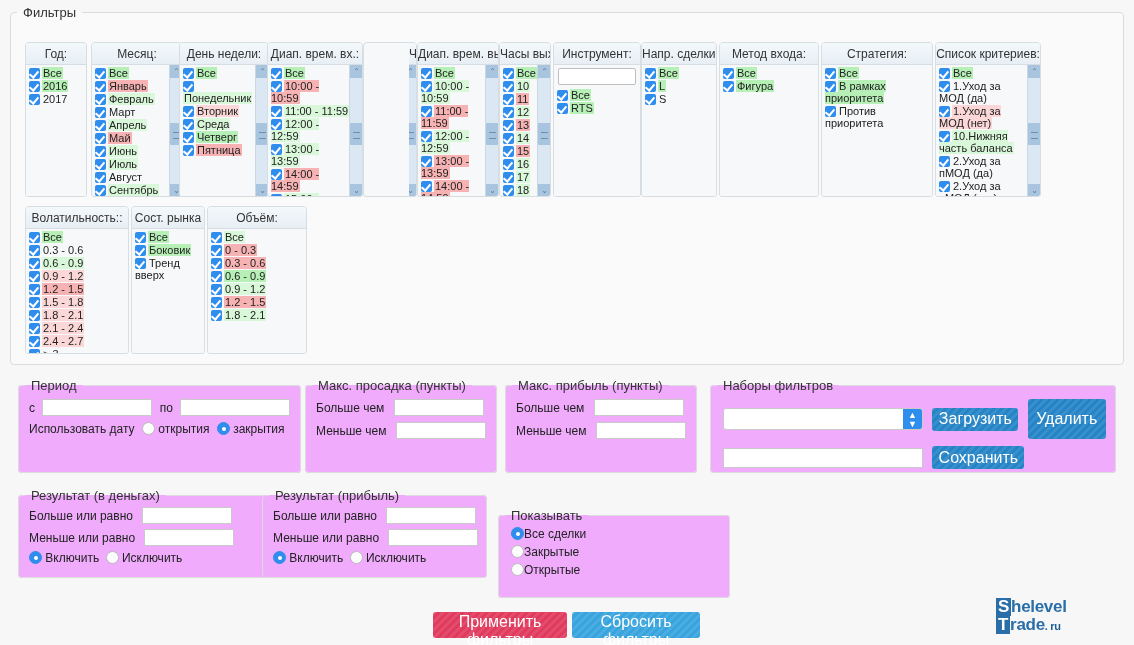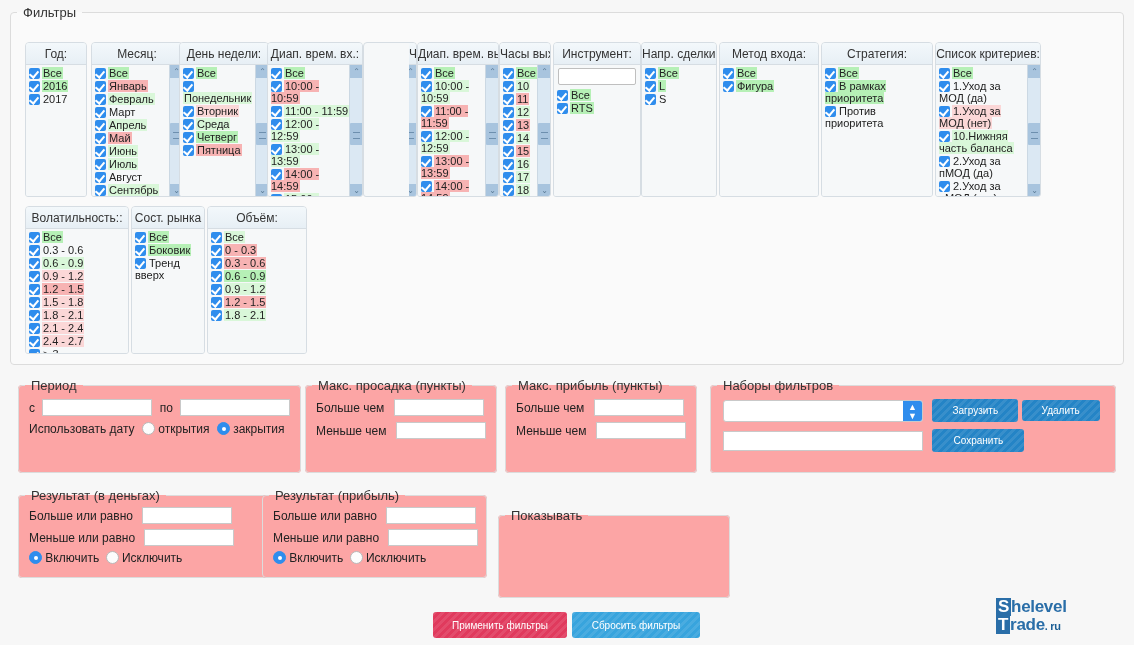--- a/index.html
+++ b/index.html
@@ -10,21 +10,21 @@
     font-family:"Liberation Sans", sans-serif;
     font-size:12px;
     color:#222;
     overflow:hidden;
   }
 
   
   fieldset.fs {
     border:1px solid #dcdcdc;
     border-radius:4px;
-    background:#fca5a5;
+    background:#f0abfc;
     margin:0;
     padding:0;
   }
   fieldset.fs > legend {
     font-size:13px;
     color:#333;
     padding:0 6px;
     margin-left:6px;
   }
 
@@ -164,21 +164,21 @@
     content:""; position:absolute; left:4px; top:4px;
     width:4px; height:4px; border-radius:50%; background:#fff;
   }
 
   
   .btn {
     border:none;
     border-radius:3px;
     color:#fff;
     font-family:"Liberation Sans", sans-serif;
-    font-size:10px;
+    font-size:16px;
     cursor:pointer;
     background-image:linear-gradient(135deg,rgba(255,255,255,.09) 25%,transparent 25%,transparent 50%,rgba(255,255,255,.09) 50%,rgba(255,255,255,.09) 75%,transparent 75%);
     background-size:8px 8px;
   }
   .btn.blue   { background-color:#2484c6; }
   .btn.blue2  { background-color:#38a4dd;text-align:center; }
   .btn.pink   { background-color:#e03a5d; }
 
   .sel-wrap { position:absolute; }
   select.sel {
@@ -508,21 +508,21 @@
 
 <fieldset class="fs" style="position:absolute;left:710px;top:378px;width:406px;height:95px;">
   <legend>Наборы фильтров</legend>
   <div style="padding:6px 0 0 12px;">
     <div style="position:relative;white-space:nowrap;">
       <span class="sel-wrap" style="position:relative;display:inline-block;width:200px;vertical-align:middle;">
         <select class="sel"><option></option></select>
         <span class="sel-arrow">▲<br>▼</span>
       </span>
       <button class="btn blue" style="width:86px;height:23px;margin-left:6px;vertical-align:middle;">Загрузить</button>
-      <button class="btn blue" style="width:78px;height:21px;margin-left:0;vertical-align:middle;">Удалить</button>
+      <button class="btn blue" style="width:78px;height:40px;margin-left:6px;vertical-align:middle;">Удалить</button>
     </div>
     <div style="margin-top:7px;white-space:nowrap;">
       <input class="txt" style="width: 200px; height: 20px; vertical-align: middle;" value="">
       <button class="btn blue" style="width:92px;height:23px;margin-left:6px;vertical-align:middle;">Сохранить</button>
     </div>
   </div>
 </fieldset>
 
 <fieldset class="fs" style="position:absolute;left:18px;top:488px;width:275px;height:90px;">
   <legend>Результат (в деньгах)</legend>
@@ -559,20 +559,25 @@
       <span class="radio on"></span>
       <span class="row-label">Включить</span>
       <span class="radio" style="margin-left:3px;"></span>
       <span class="row-label">Исключить</span>
     </div>
   </div>
 </fieldset>
 
 <fieldset class="fs" style="position:absolute;left:498px;top:508px;width:232px;height:90px;">
   <legend>Показывать</legend>
+  <div style="padding:4px 0 0 12px;" id="show-host">
+      <div style="margin-bottom: 4px; white-space: nowrap;"><span class="radio on"></span><span class="row-label">Все сделки</span></div>
+      <div style="margin-bottom: 4px; white-space: nowrap;"><span class="radio"></span><span class="row-label">Закрытые</span></div>
+      <div style="margin-bottom: 4px; white-space: nowrap;"><span class="radio"></span><span class="row-label">Открытые</span></div>
+    </div>
 </fieldset>
 
 <button class="btn pink" style="position:absolute;left:433px;top:612px;width:134px;height:26px;">Применить фильтры</button>
 <button class="btn blue2" style="position:absolute;left:572px;top:612px;width:128px;height:26px;">Сбросить фильтры</button>
 
 <div id="logo">
   <div class="logo-line">
     <span class="logo-cap">S</span><span>helevel</span>
   </div>
   <div class="logo-line">

